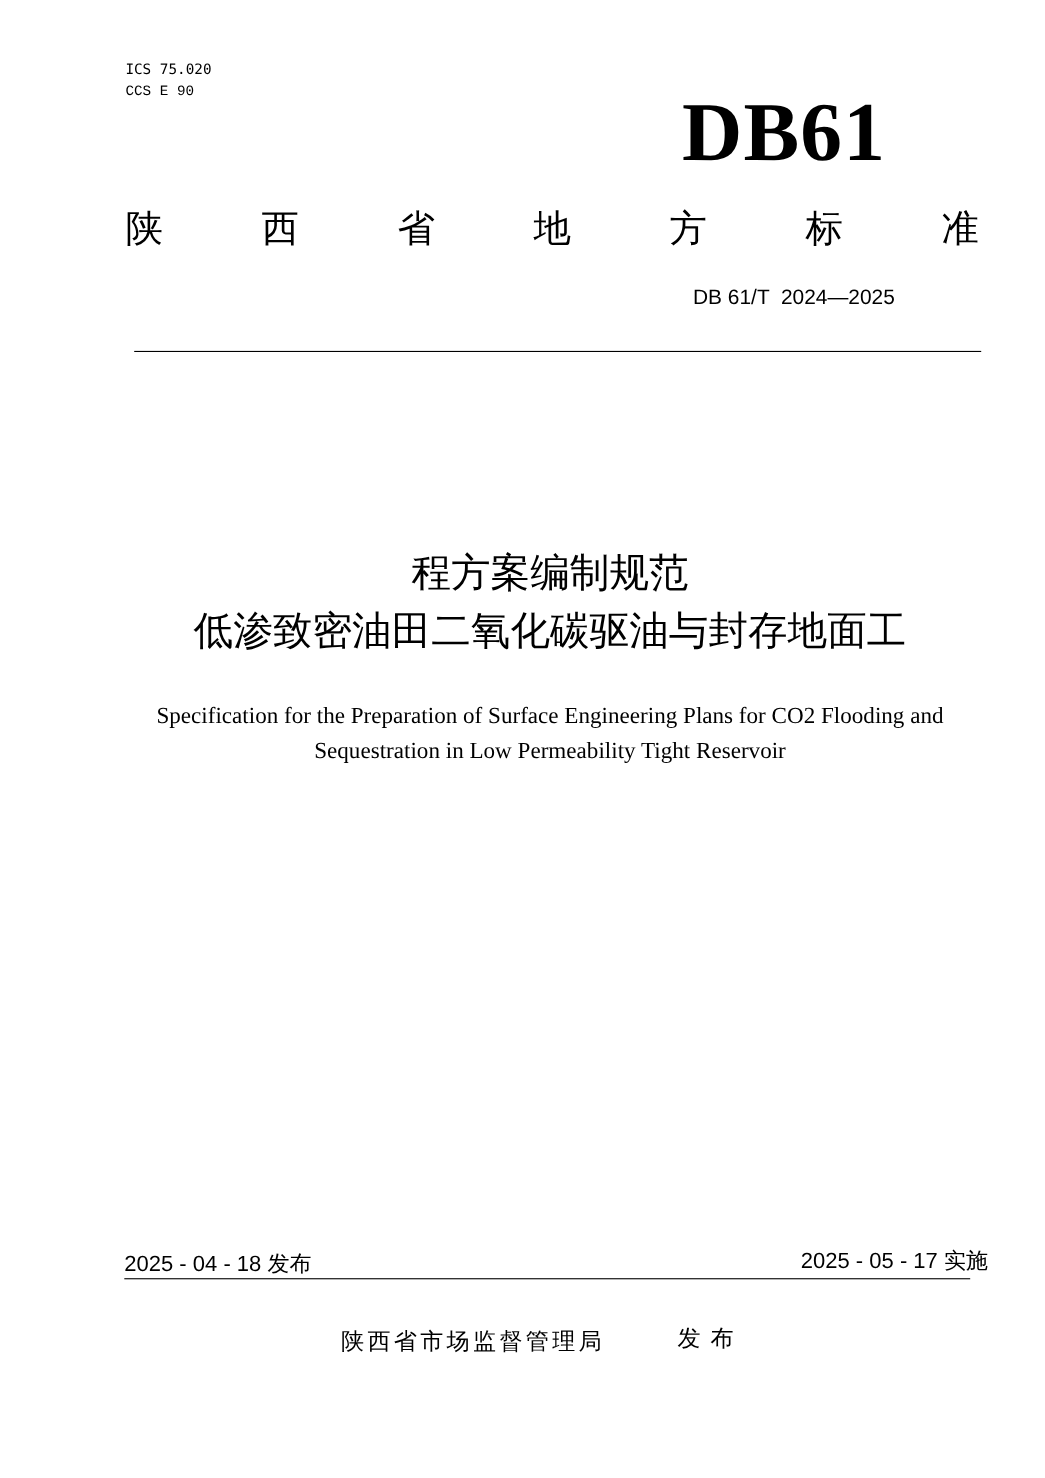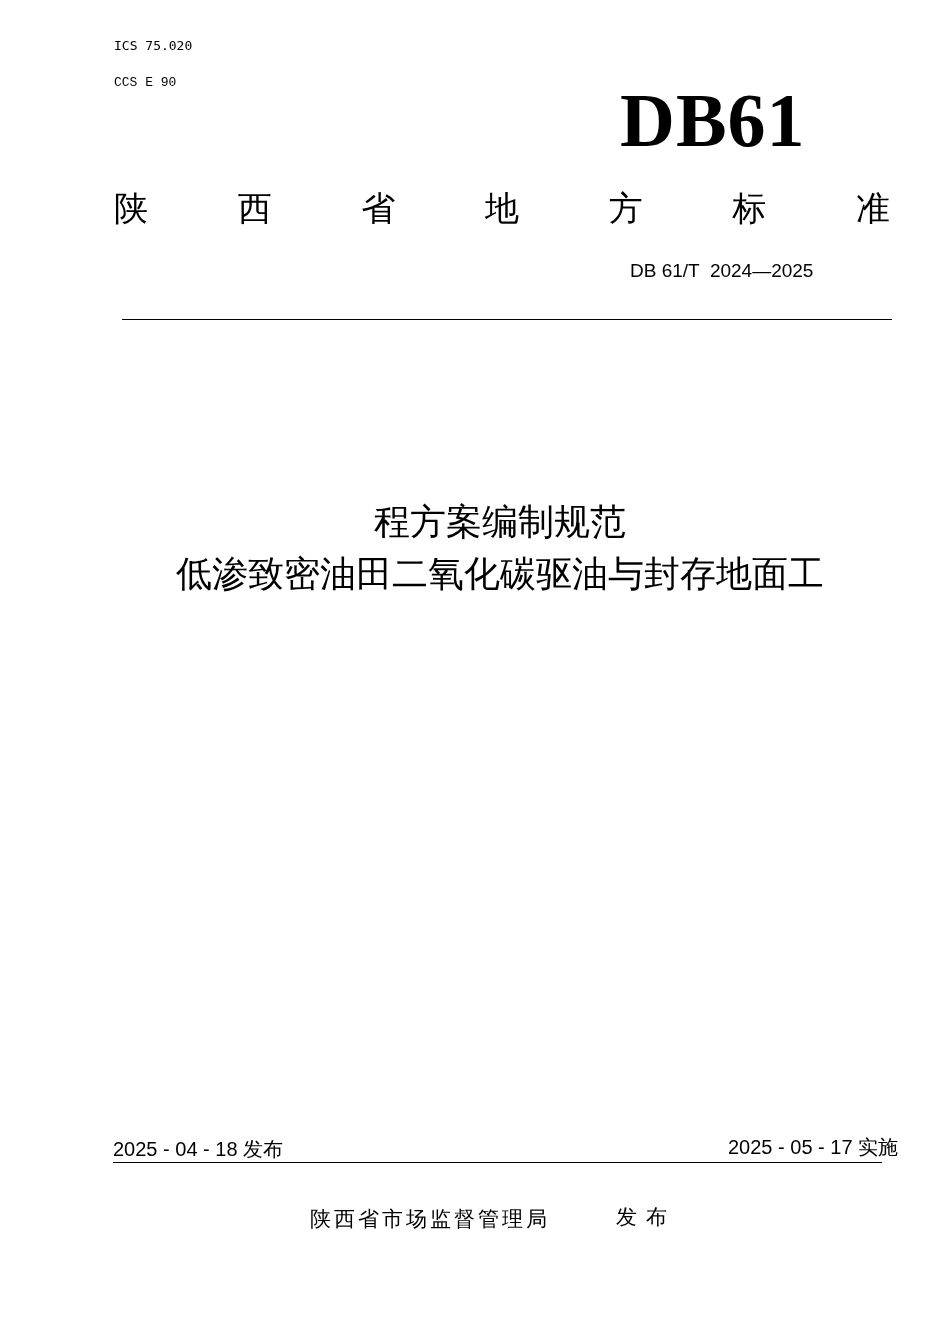--- a/index.html
+++ b/index.html
@@ -3,21 +3,21 @@
   <meta charset="utf-8">
   <style>
     html, body { margin: 0; padding: 0; }
     body {
       width: 950px; height: 1344px; background: #ffffff; position: relative;
       overflow: hidden; color: #000;
       font-family: "DejaVu Sans", sans-serif;
     }
     .abs { position: absolute; }
     .mono { font-family: "DejaVu Sans Mono", "Liberation Mono", monospace; }
-    #ics { left: 114px; top: 38px; font-size: 13px; line-height: 16px; }
+    #ics { left: 114px; top: 56px; font-size: 13px; line-height: 16px; }
     #ccs { left: 114px; top: 75px; font-size: 13px; line-height: 16px; font-family: Liberation Mono, monospace; }
     #logo {
       left: 620px; top: 80px; font-family: "Liberation Serif", "DejaVu Serif", serif;
       font-weight: bold; font-size: 76px; line-height: 80px; letter-spacing: 1px;
     }
     #std-type {
       left: 114px; top: 188px; width: 776px; display: flex; justify-content: space-between;
       font-size: 34px; line-height: 40px;
     }
     #std-number {
@@ -56,20 +56,22 @@
 
 <div id="std-number" class="abs" style="white-space:pre;">DB 61/T  2024—2025</div>
 <div id="top-rule" class="abs"></div>
 
 <div id="title-cn" class="abs">
   <div>程方案编制规范</div>
   <div>低渗致密油田二氧化碳驱油与封存地面工</div>
 </div>
 
 <div id="title-en" class="abs">
+  <div>Specification for the Preparation of Surface Engineering Plans for CO2 Flooding and</div>
+  <div>Sequestration in Low Permeability Tight Reservoir</div>
 </div>
 
 <div id="pub-date" class="abs">2025 - 04 - 18 发布</div>
 <div id="impl-date" class="abs">2025 - 05 - 17 实施</div>
 <div id="bottom-rule" class="abs"></div>
 
 <div id="issuer" class="abs">陕西省市场监督管理局</div>
 <div id="issue-label" class="abs">发布</div>
 
 </body></html>

